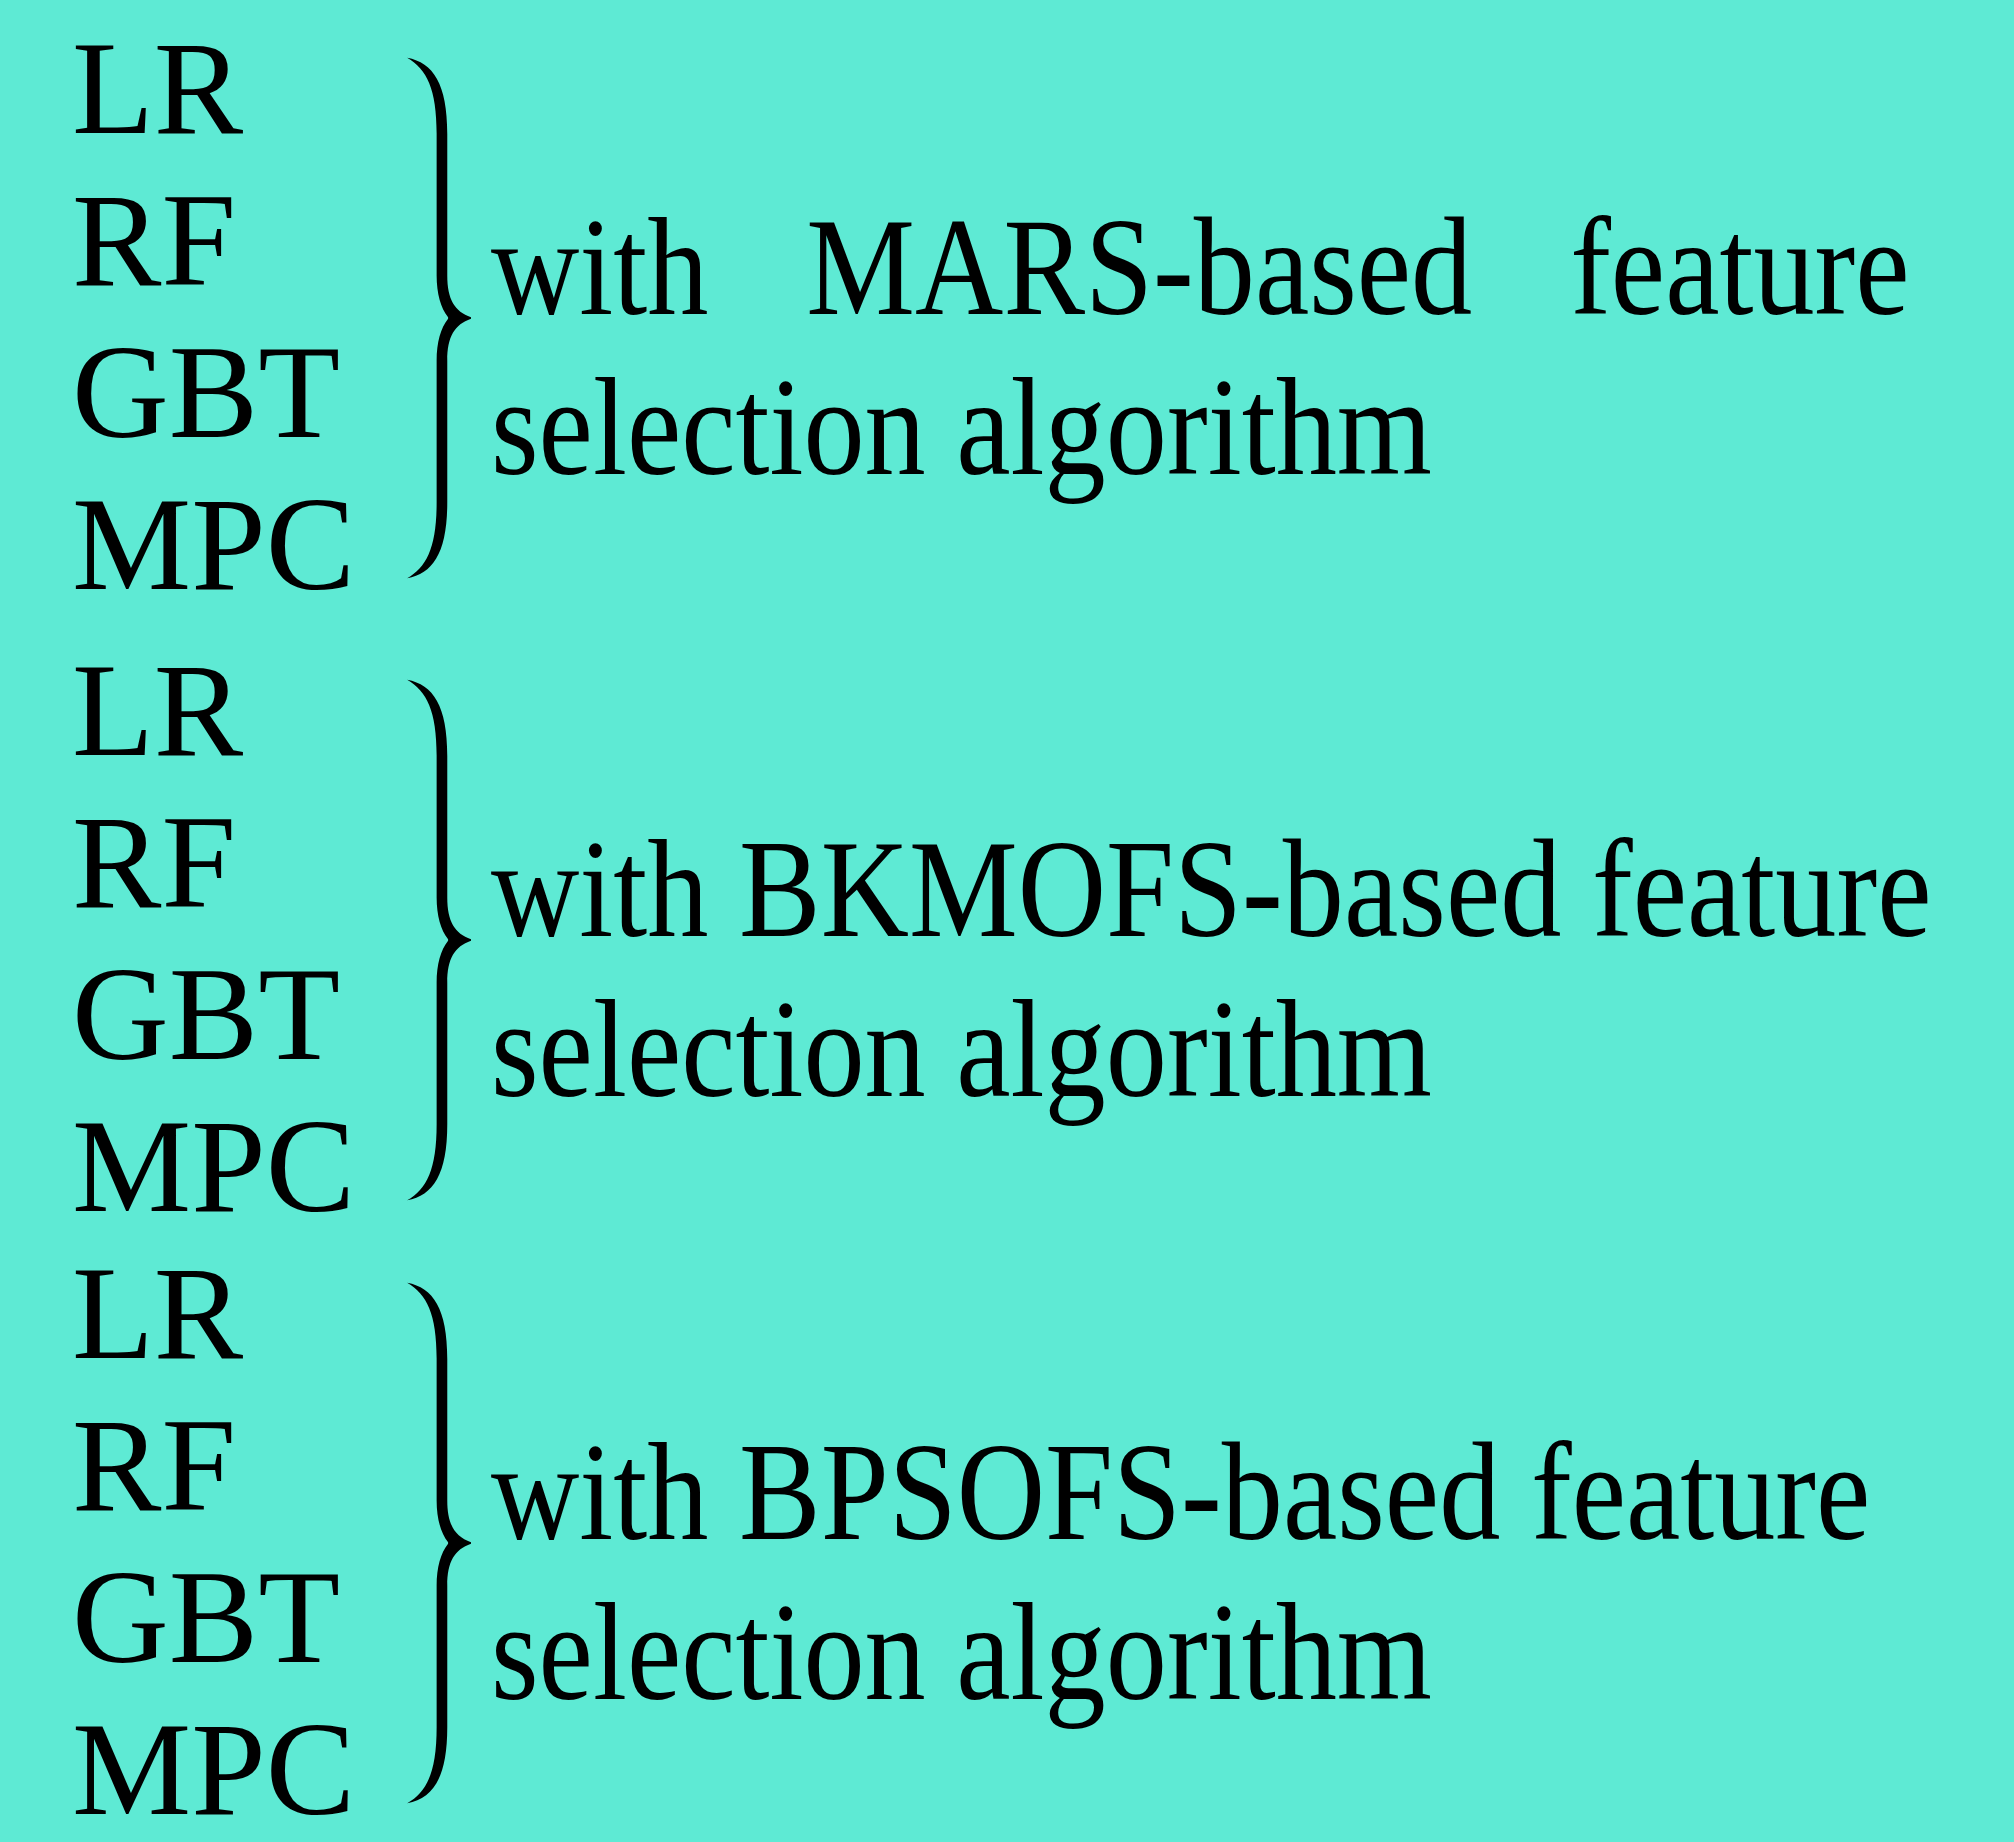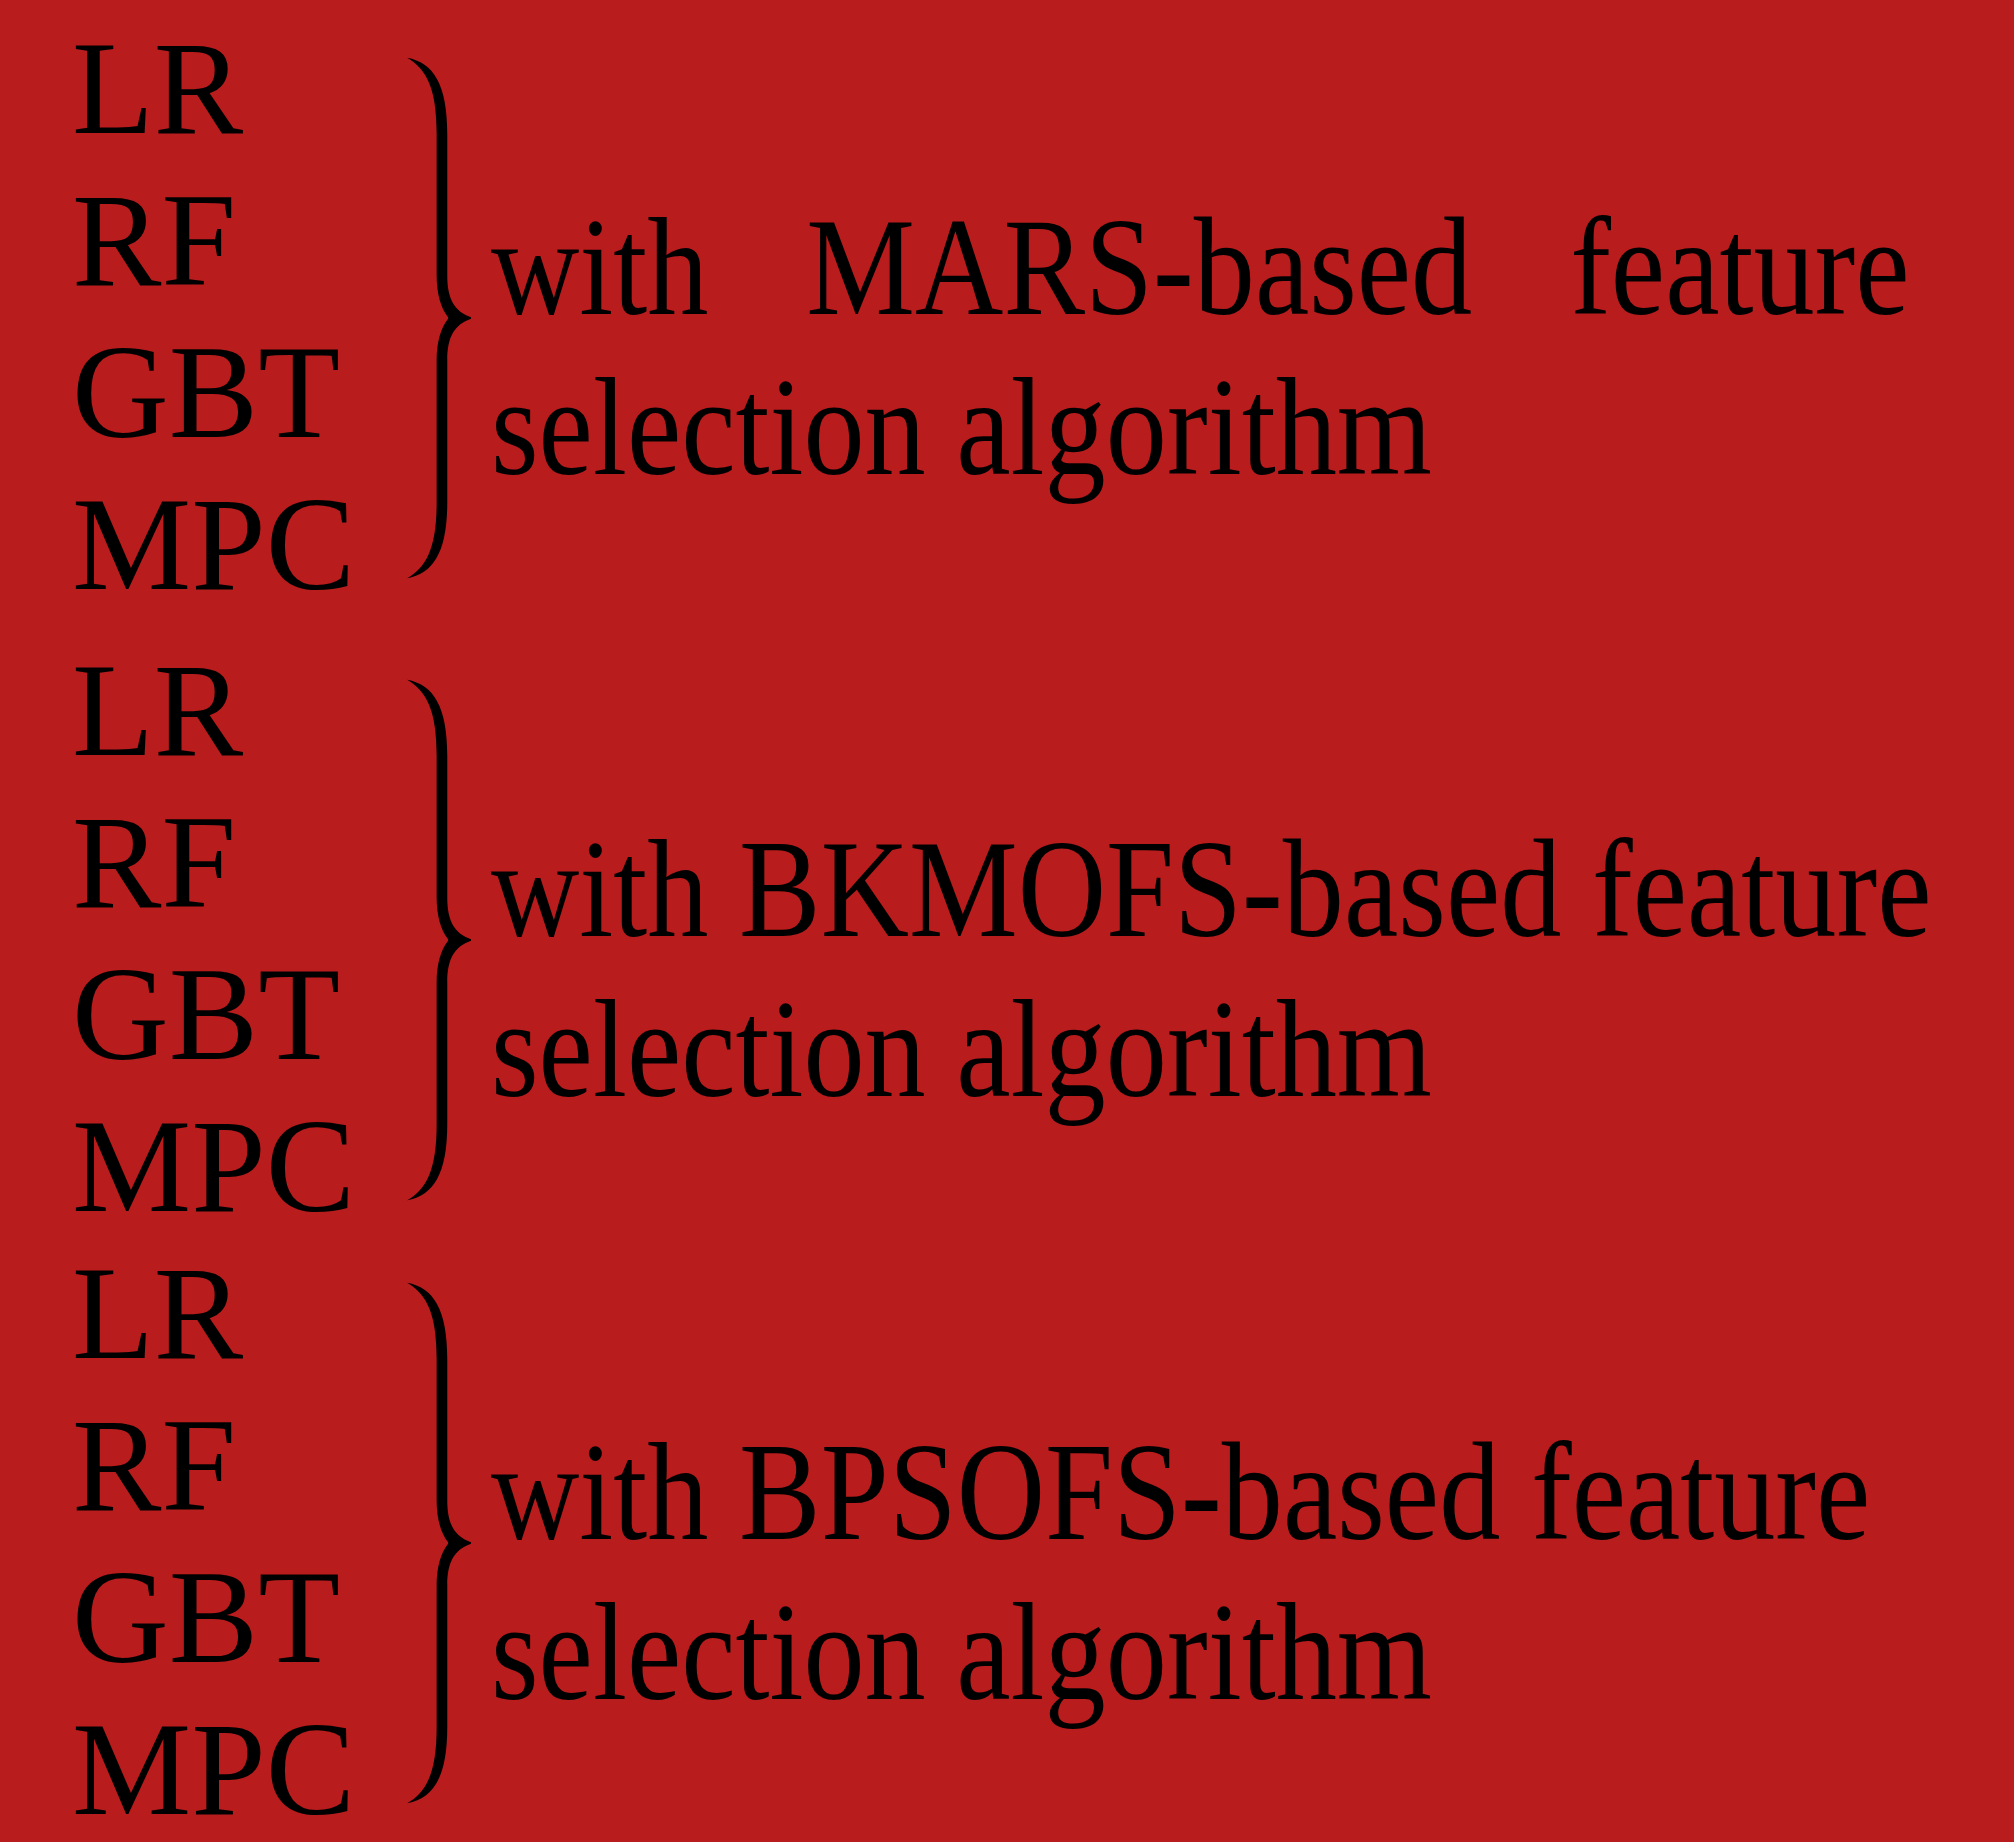--- a/index.html
+++ b/index.html
@@ -1,20 +1,20 @@
 <!DOCTYPE html>
 <html style="font-size:13px"><head>
 <meta charset="utf-8">
 <style>
   html, body { margin: 0; padding: 0; background: #ffffff; }
   .canvas {
     position: relative;
     width: 2015px;
     height: 1843px;
-    background: #b91c1c;
+    background: #5eead4;
     color: #000000;
     font-family: "Liberation Serif", "DejaVu Serif", serif;
     overflow: hidden;
   }
   .group { position: absolute; left: 0; top: var(--gt); width: 2015px; height: 618px; }
   .g1 { --gt: 0px; }
   .g2 { --gt: 622px; }
   .g3 { --gt: 1225px; }
 
   .models {

